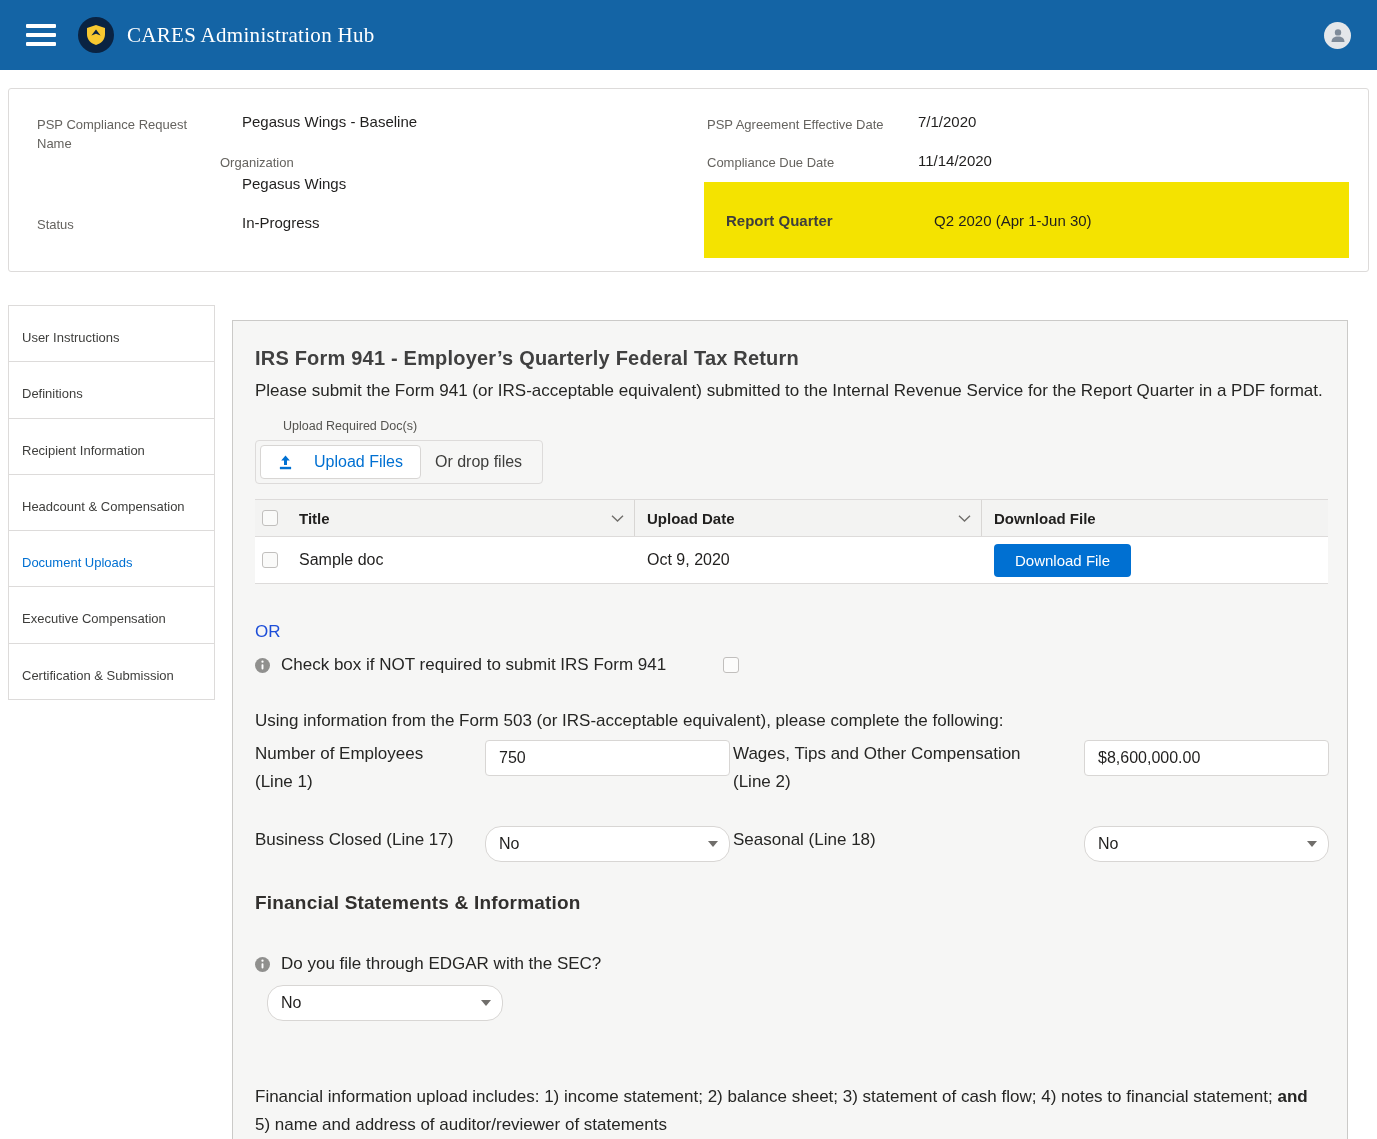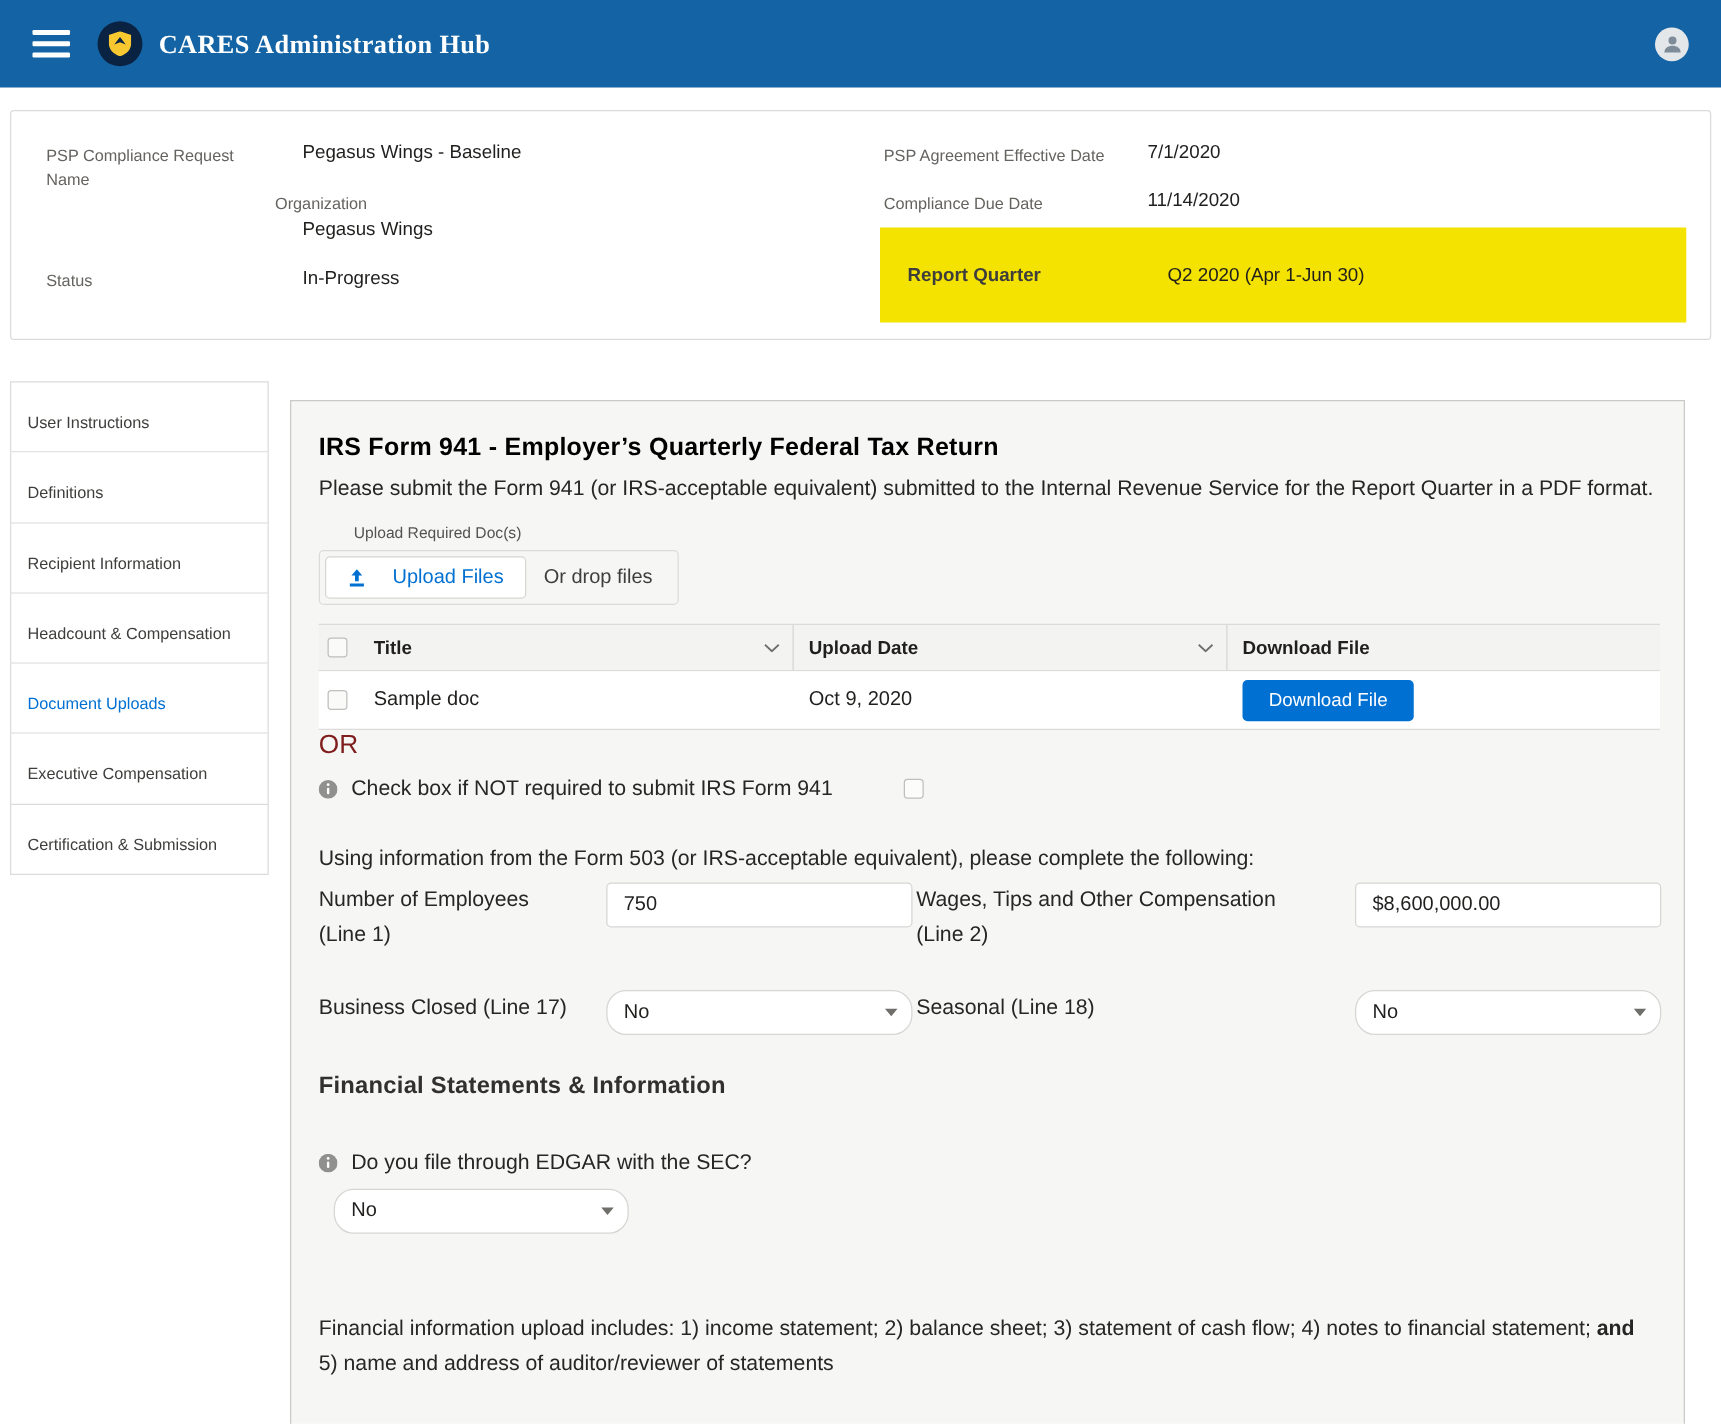--- a/index.html
+++ b/index.html
@@ -4,62 +4,62 @@
 <style>
   * { margin:0; padding:0; box-sizing:border-box; }
   html,body { width:1377px; height:1139px; overflow:hidden; background:#fff;
     font-family:"Liberation Sans","DejaVu Sans",sans-serif; color:#201F1E; }
 
   
   .topbar { height:70px; background:#1464A5; display:flex; align-items:center; padding:0 26px; }
   .hamburger { width:30px; display:flex; flex-direction:column; gap:5px; background:none; border:none; cursor:pointer; margin-right:22px; }
   .hamburger span { display:block; height:4px; background:#fff; border-radius:1px; }
   .logo-badge { width:36px; height:36px; border-radius:50%; background:#0A2342; display:flex; align-items:center; justify-content:center; margin-right:13px; flex:0 0 auto; }
-  .app-title { font-family:"Liberation Serif","DejaVu Serif",serif; color:#fff; font-size:21px; font-weight:700; letter-spacing:.3px; }
+  .app-title { font-family:"Liberation Serif","DejaVu Serif",serif; color:#fff; font-size:21px; font-weight:400; letter-spacing:.3px; }
   .avatar { margin-left:auto; width:27px; height:27px; border-radius:50%; background:#E4E7EA; display:flex; align-items:center; justify-content:center; cursor:pointer; }
 
   
   .summary-card { position:relative; margin:18px 8px 0 8px; height:184px; background:#fff; border:1px solid #DDDBDA; border-radius:3px; }
   .fl { position:absolute; font-size:13px; color:#65635F; line-height:1.45; }
   .fv { position:absolute; font-size:15px; color:#201F1E; }
   .rq-box { position:absolute; left:695px; top:93px; width:645px; height:76px; background:#F4E300; display:flex; align-items:center; }
   .rq-label { font-size:15px; font-weight:700; color:#3E3E3C; margin-left:22px; width:208px; }
   .rq-value { font-size:15px; color:#201F1E; }
 
   
   .content { display:flex; align-items:flex-start; }
   .sidebar { width:210px; margin:33px 0 0 8px; }
   .sidebar-item { background:#fff; border:1px solid #DDDBDA; border-top:none; padding:24px 12px 15px 13px; font-size:13px; color:#3E3E3C; cursor:pointer; line-height:1.25; }
   .sidebar-item:first-child { border-top:1px solid #DDDBDA; }
   .sidebar-item.active { color:#0070D2; }
 
   .panel { flex:1; margin:48px 29px 0 17px; background:#F6F6F5; border:1px solid #CBCAC8; padding:26px 18px 70px 22px; min-height:860px; }
 
-  .panel-title { font-size:20px; font-weight:700; color:#000000; letter-spacing:.2px; }
+  .panel-title { font-size:20px; font-weight:700; color:#404040; letter-spacing:.2px; }
   .desc { font-size:17px; color:#262624; line-height:1.6; margin-top:7px; max-width:1070px; }
   .upl-label { font-size:12.5px; color:#54534F; margin-top:15px;margin-left:28px; }
 
   .upload-zone { display:inline-flex; align-items:center; margin-top:7px; border:1px solid #DDDBDA; border-radius:4px; padding:4px; }
   .upload-btn { display:inline-flex; align-items:center; gap:21px; background:#fff; border:1px solid #D8D6D4; border-radius:4px; padding:7px 17px; color:#0070D2; font-size:16px; cursor:pointer; }
   .drop-text { font-size:16px; color:#3E3E3C; padding:0 16px 0 14px; }
 
   
   .doc-table { margin-top:15px; border-top:1px solid #DDDBDA; max-width:1073px; }
   .t-header { display:flex; background:#F3F3F2; border-bottom:1px solid #DDDBDA; height:37px; }
   .t-row { display:flex; background:#fff; border-bottom:1px solid #DDDBDA; height:47px; align-items:center; font-size:16px; }
   .cell-cbx { width:30px; display:flex; align-items:center; justify-content:center; }
   .cell-title { width:350px; display:flex; align-items:center; justify-content:space-between; padding:0 10px 0 14px; }
   .cell-date { width:347px; display:flex; align-items:center; justify-content:space-between; padding:0 10px 0 12px; }
   .cell-dl { flex:1; display:flex; align-items:center; padding:0 0 0 12px; }
   .t-header .cell-title, .t-header .cell-date { border-right:1px solid #D8D6D4; }
   .th-label { font-size:15px; font-weight:700; color:#201F1E; }
   .cbx { width:16px; height:16px; border:1px solid #C1BFBD; border-radius:3px; background:#FAFAF9; cursor:pointer; flex:0 0 auto; }
   .btn-primary { background:#0070D2; color:#fff; border:none; border-radius:4px; font-size:15px; padding:0 21px; height:33px; cursor:pointer; }
 
-  .or-text { font-size:21px; color:#7f1d1d; }
+  .or-text { margin-top:38px; font-size:17px; color:#1d4ed8; }
   .check-line { display:flex; align-items:center; gap:11px; margin-top:13px; font-size:17px; color:#262624; }
   .check-line .cbx { margin-left:46px; background:#FCFCFB; }
   .instructions { margin-top:36px; font-size:17px; color:#262624; }
 
   
   .frow { display:flex; align-items:flex-start; }
   .frow1 { margin-top:9px;justify-content:center; }
   .frow2 { margin-top:30px; }
   .flabel { width:205px; margin-right:25px; font-size:17px; line-height:1.65; color:#262624; }
   .flabel2 { width:326px; margin-right:25px; font-size:17px; line-height:1.65; color:#262624; }

